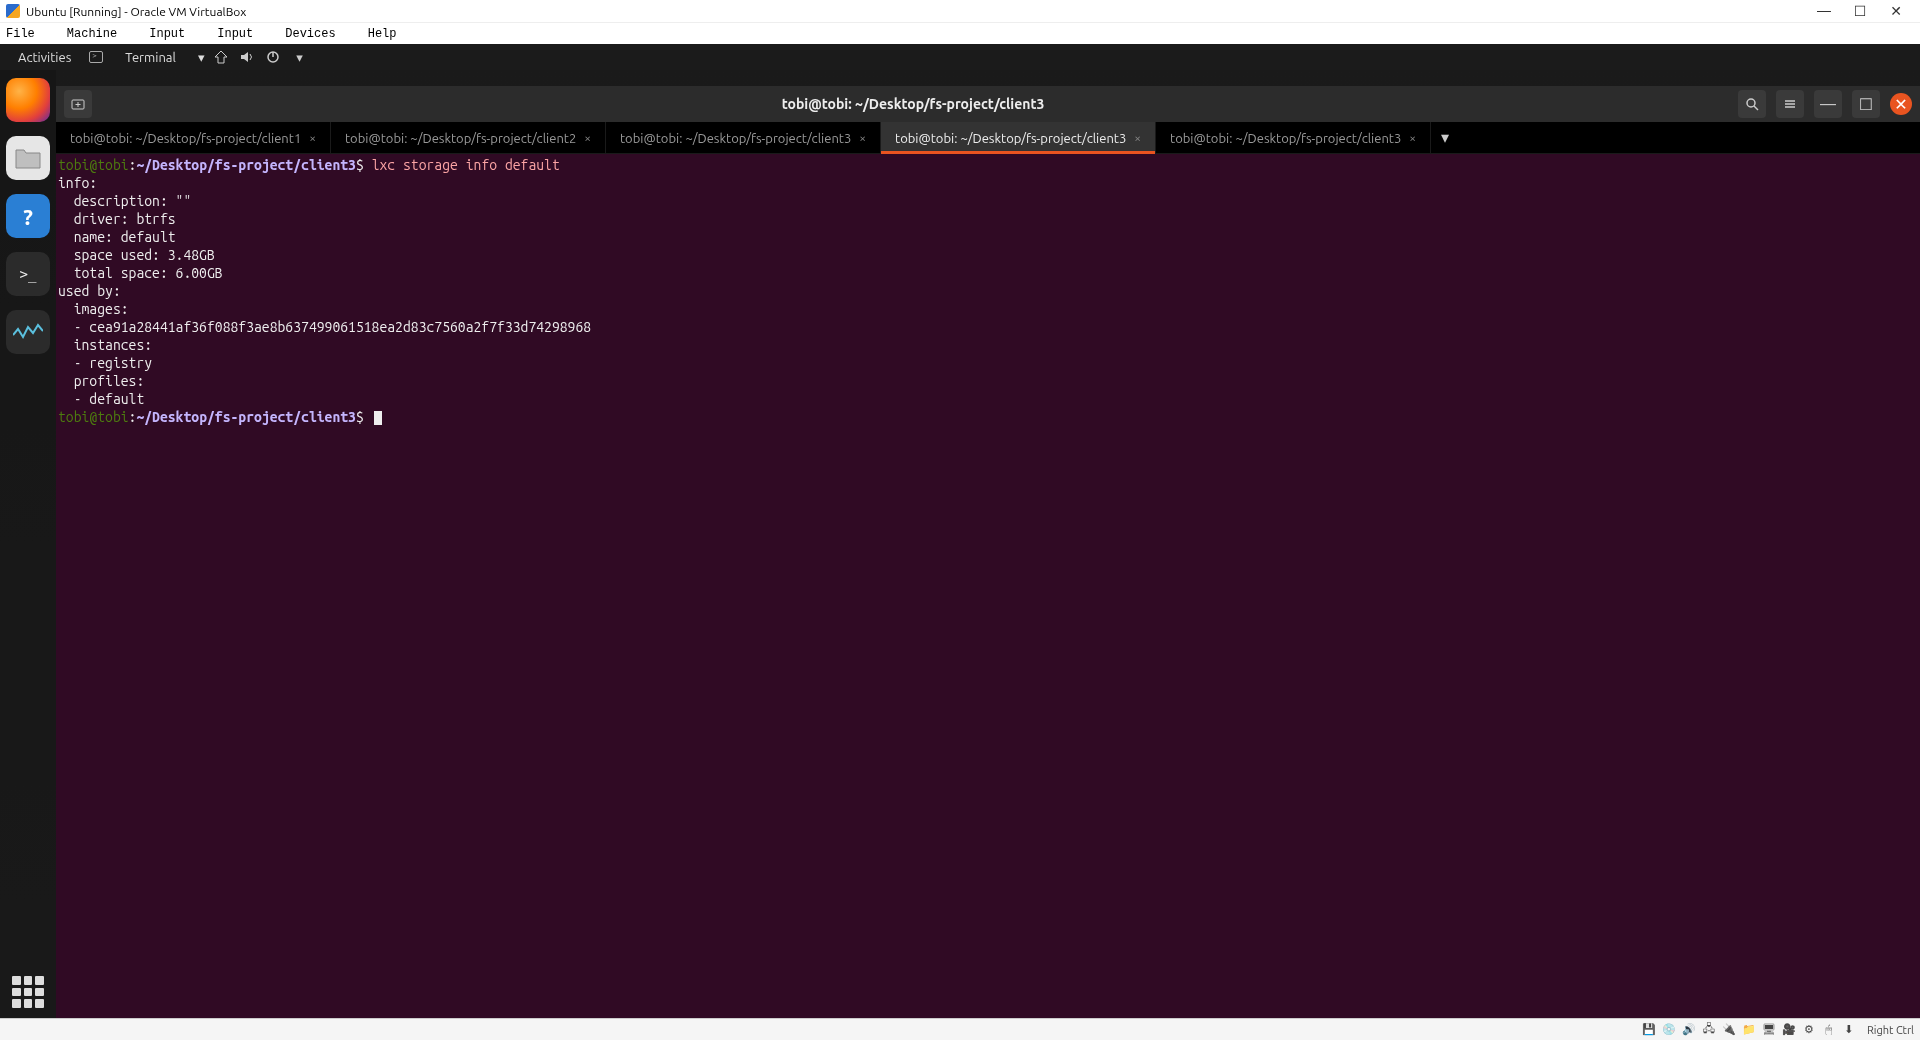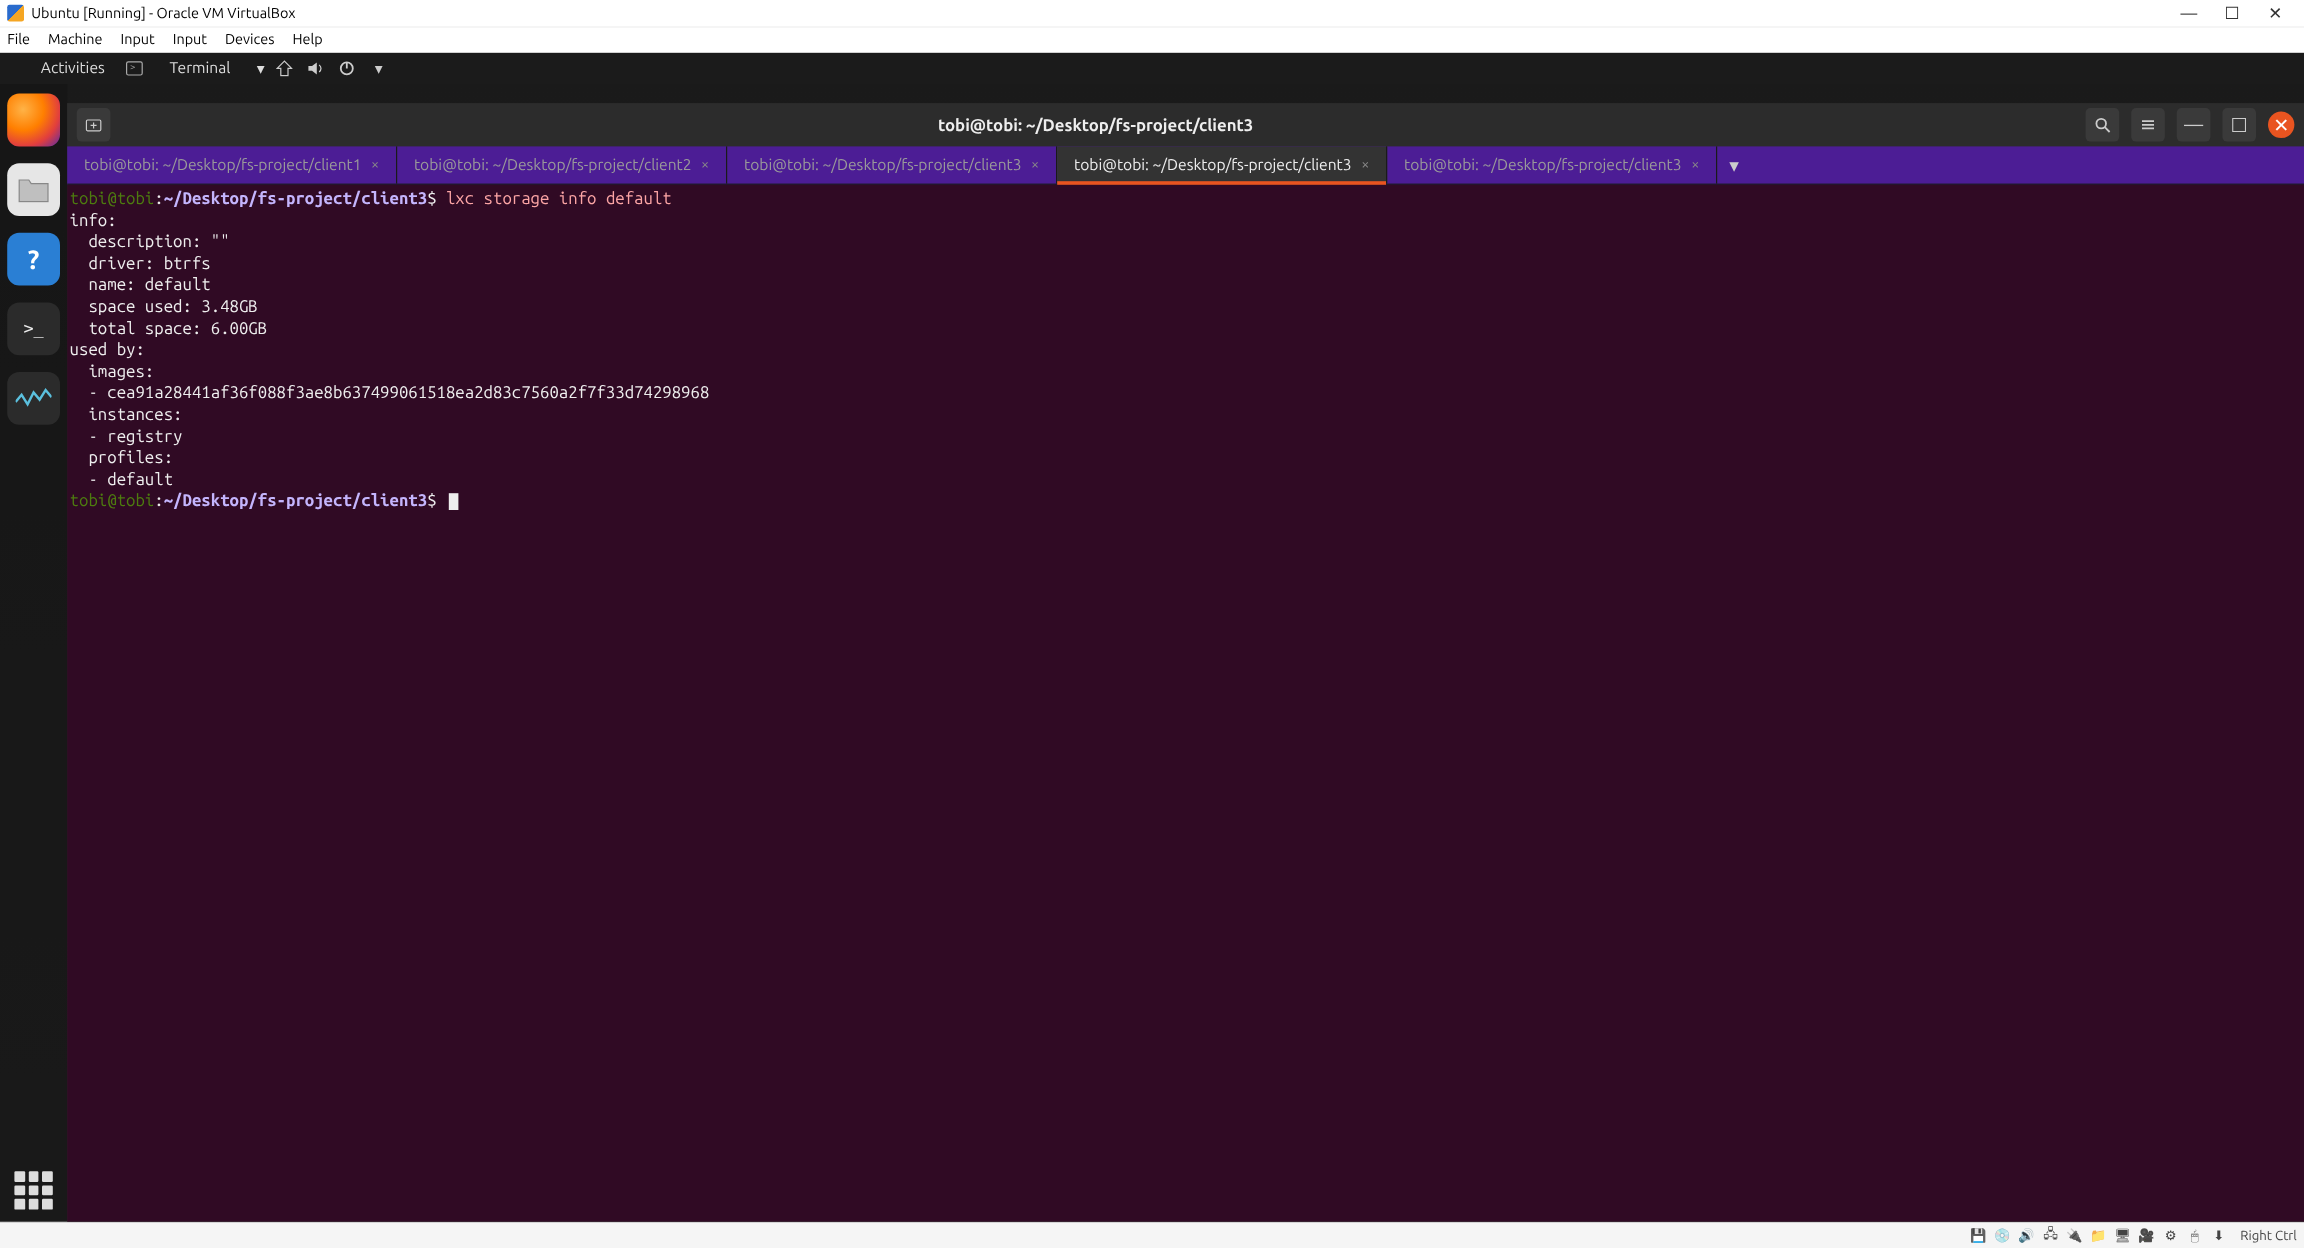--- a/index.html
+++ b/index.html
@@ -3,25 +3,25 @@
 <meta charset="utf-8">
 <style>
 * { margin: 0; padding: 0; box-sizing: border-box; }
 body { font-family: "Ubuntu", "Segoe UI", sans-serif; width: 1920px; height: 1040px; background: #fff; overflow: hidden; }
 
 
 .vbox-titlebar { height: 22px; background: #fff; display: flex; align-items: center; padding: 0 6px; font-size: 12px; color: #000; }
 .vbox-titlebar .vbox-icon { width: 14px; height: 14px; margin-right: 6px; background: linear-gradient(135deg,#2a6bcc 50%,#f5a623 50%); border-radius: 2px; }
 .vbox-titlebar .spacer { flex: 1; }
 .vbox-titlebar .winbtn { width: 36px; text-align: center; font-size: 14px; color: #333; cursor: pointer; }
-.vbox-menubar { height: 22px; background: #fff; display: flex; align-items: center; padding: 0 6px; font-size: 12px; color: #000; gap: 15px; border-top: 1px solid #eee; }
+.vbox-menubar { height: 22px; background: #fff; display: flex; align-items: center; padding: 0 6px; font-size: 12px; color: #000; gap: 32px; border-top: 1px solid #eee; font-family: Liberation Mono, monospace; }
 .vbox-menubar span { cursor: pointer; }
 
 
-.ubuntu-topbar { height: 26px; background: #1b1b1b; color: #ddd; display: flex; align-items: center; font-size: 13px; padding: 0 26px; }
+.ubuntu-topbar { height: 26px; background: #1b1b1b; color: #ddd; display: flex; align-items: center; font-size: 13px; padding: 0 10px; }
 .ubuntu-topbar .activities { padding: 0 8px; cursor: pointer; }
 .ubuntu-topbar .app-menu { display: flex; align-items: center; gap: 22px; padding: 0 10px; cursor: pointer; }
 .ubuntu-topbar .app-menu .term-icon { width: 14px; height: 12px; border: 1px solid #aaa; border-radius: 2px; position: relative; }
 .ubuntu-topbar .app-menu .term-icon::after { content: ">"; position: absolute; font-size: 8px; left: 2px; top: -1px; color: #aaa; }
 .ubuntu-topbar .center { flex: 1; text-align: center; cursor: pointer; }
 .ubuntu-topbar .tray { display: flex; gap: 12px; align-items: center; }
 .ubuntu-topbar .tray-icon { width: 14px; height: 14px; color: #ccc; cursor: pointer; display: inline-flex; align-items: center; justify-content: center; }
 
 
 .desktop { position: relative; height: calc(100% - 22px - 22px - 26px - 22px); background: linear-gradient(180deg,#1a1a1a 0%, #222 100%); display: flex; }
@@ -36,21 +36,21 @@
 .dock .apps-grid span { background: #ddd; border-radius: 1px; }
 
 
 .terminal-window { flex: 1; display: flex; flex-direction: column; background: #2c2c2c; margin-top: 16px; }
 .term-header { height: 36px; background: #2c2c2c; display: flex; align-items: center; padding: 0 8px; gap: 6px; }
 .term-header .new-tab { width: 28px; height: 28px; background: #3a3a3a; border-radius: 4px; display: flex; align-items: center; justify-content: center; color: #ccc; font-size: 16px; cursor: pointer; }
 .term-header .title { flex: 1; text-align: center; color: #eee; font-size: 14px; font-weight: 600; }
 .term-header .hbtn { width: 28px; height: 28px; background: #3a3a3a; border-radius: 4px; display: flex; align-items: center; justify-content: center; color: #ccc; cursor: pointer; margin-left: 4px; }
 .term-header .hbtn.close { background: #e95420; color: #fff; border-radius: 50%; width: 22px; height: 22px; }
 
-.term-tabs { height: 32px; background: #4c1d95; display: flex; align-items: stretch; border-bottom: 1px solid #1a1a1a; }
+.term-tabs { height: 32px; background: #000000; display: flex; align-items: stretch; border-bottom: 1px solid #1a1a1a; }
 .term-tabs .tab { display: flex; align-items: center; padding: 0 14px; color: #9a9a9a; font-size: 13px; gap: 8px; cursor: pointer; position: relative; border-right: 1px solid #1a1a1a; }
 .term-tabs .tab.active { color: #eee; background: #333; }
 .term-tabs .tab.active::after { content: ""; position: absolute; left: 0; right: 0; bottom: -1px; height: 3px; background: #e95420; }
 .term-tabs .tab .tab-close { color: #888; font-size: 12px; cursor: pointer; }
 .term-tabs .overflow { width: 28px; display: flex; align-items: center; justify-content: center; color: #ccc; cursor: pointer; }
 
 .term-body { flex: 1; background: #300a24; color: #eee; font-family: "Ubuntu Mono", monospace; font-size: 14px; line-height: 18px; padding: 2px 2px; white-space: pre; overflow: hidden; }
 .term-body .user { color: #4d7c0f; font-weight: normal; }
 .term-body .path { color: #c4b5fd; font-weight: bold; }
 .term-body .dollar { color: #eee; }

